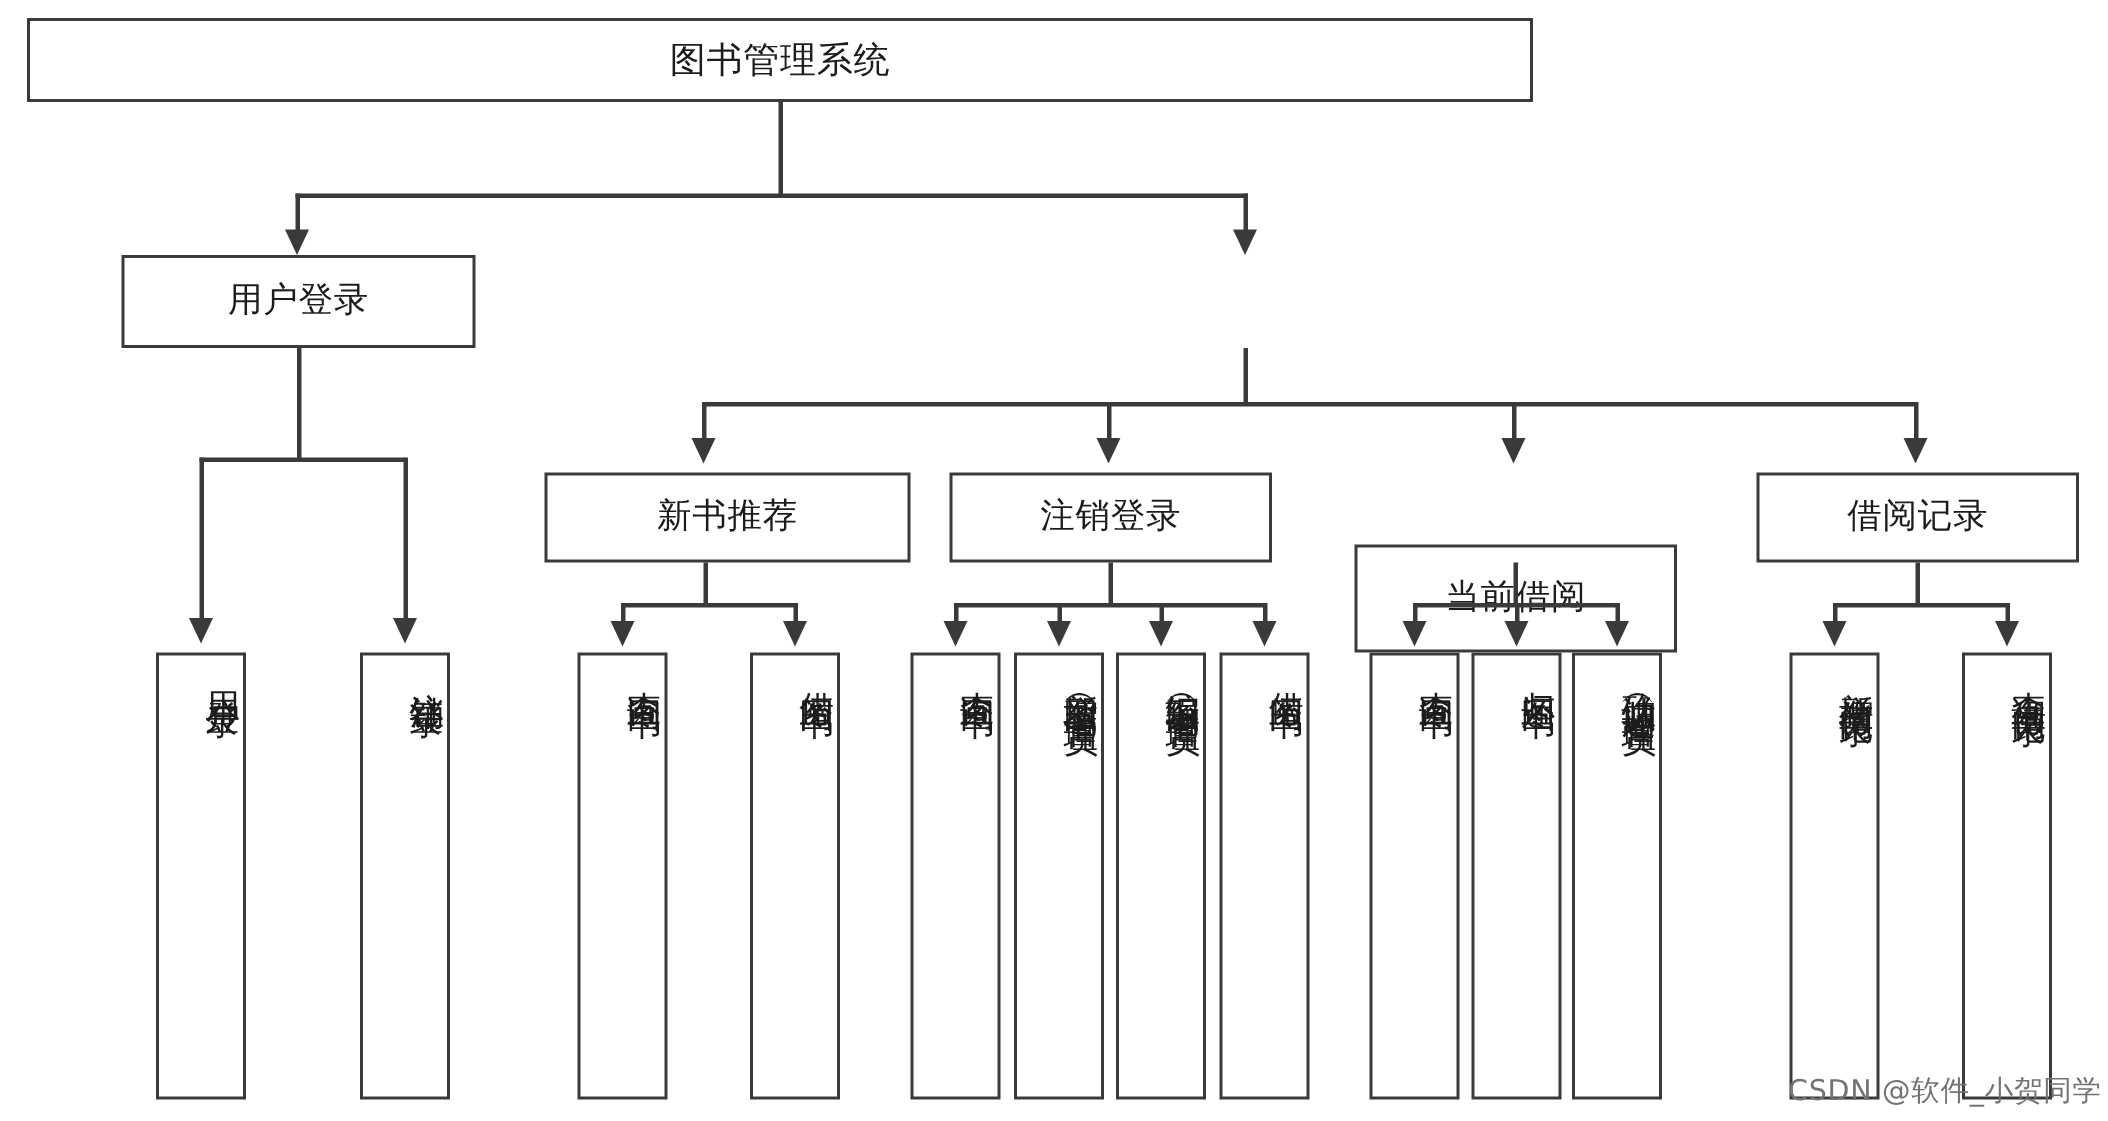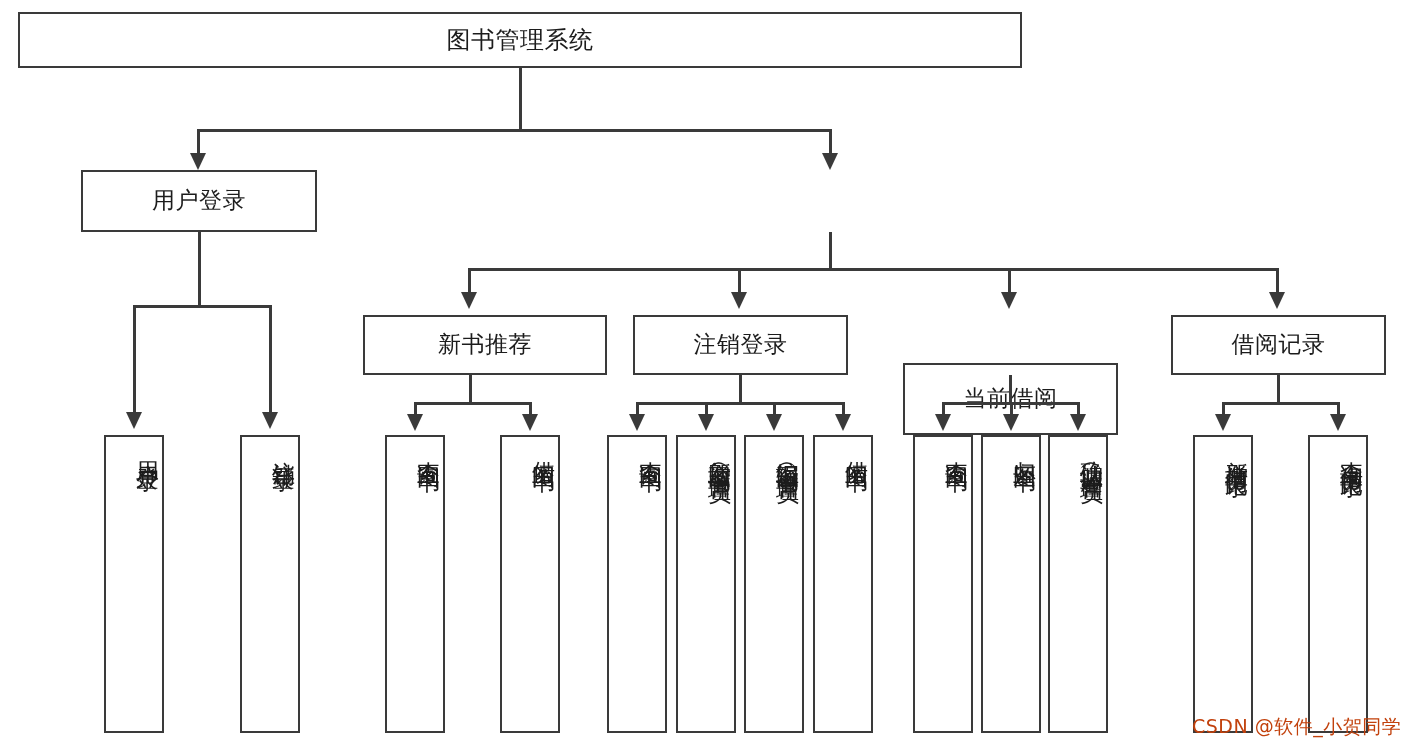--- a/index.html
+++ b/index.html
@@ -62,21 +62,21 @@
   .arrow {
     position: absolute;
     width: 0;
     height: 0;
     border-left: 8px solid transparent;
     border-right: 8px solid transparent;
     border-top: 17px solid #3a3a3a;
   }
   .watermark {
     position: absolute;
-    color: #c2410c;
+    color: #737373;
     font-size: 19px;
     letter-spacing: 0.5px;
     white-space: nowrap;
     pointer-events: none;
   }
 </style>
 </head>
 <body>
 
 <div id="canvas">

